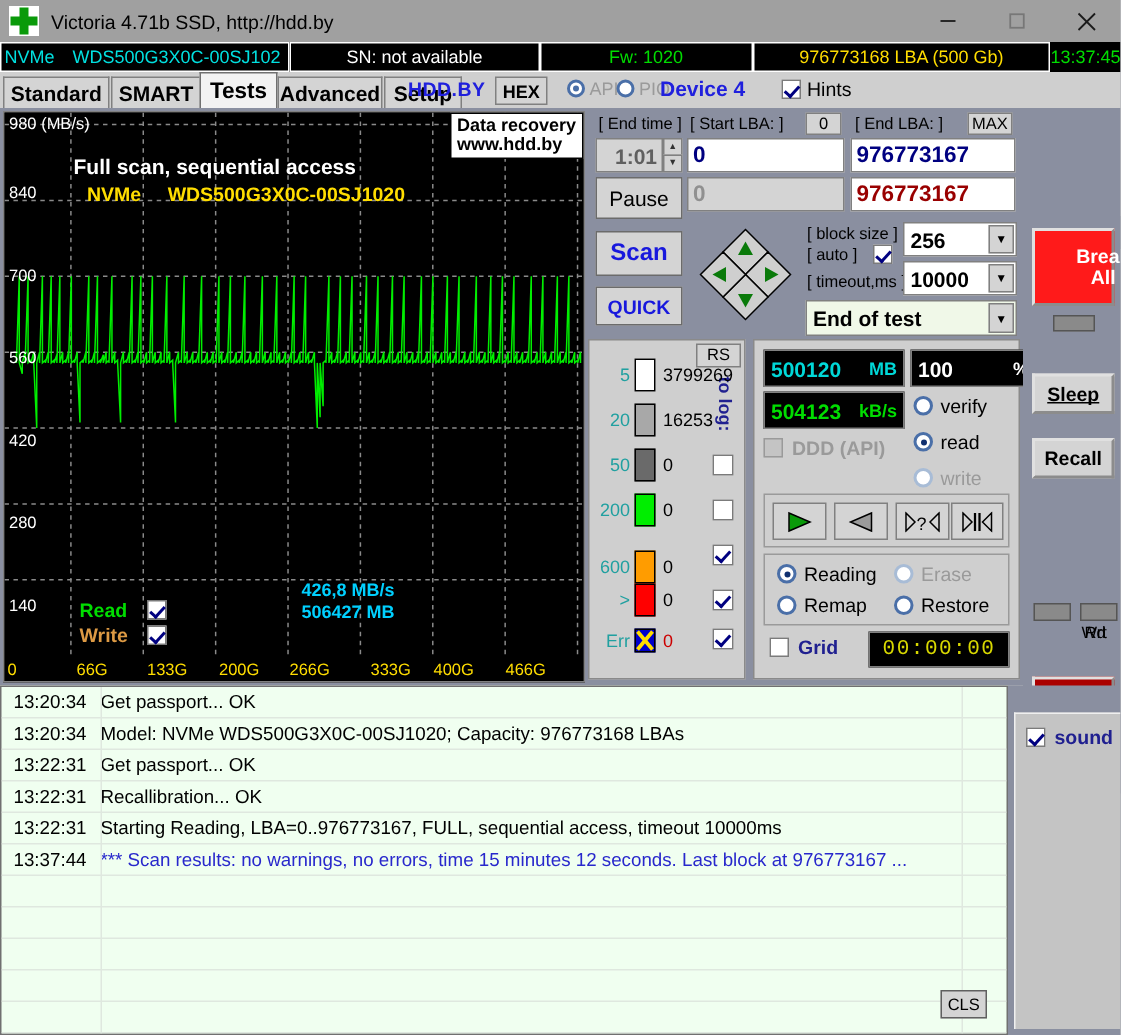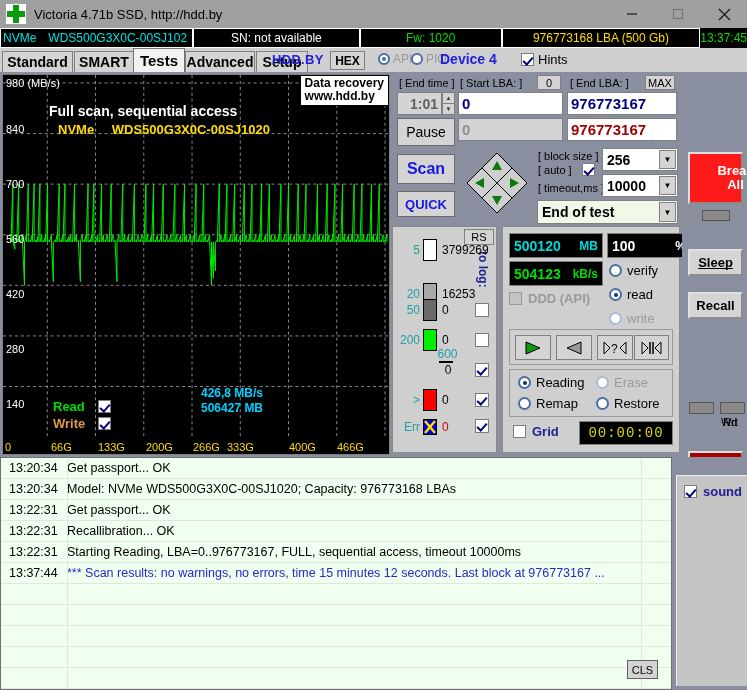--- a/index.html
+++ b/index.html
@@ -364,21 +364,21 @@
       <div class="glabel" style="left:3px;top:158px;">560</div>
       <div class="glabel" style="left:3px;top:213px;">420</div>
       <div class="glabel" style="left:3px;top:268px;">280</div>
       <div class="glabel" style="left:3px;top:323px;">140</div>
 
       <div class="xlab" style="left:2px;">0</div>
       <div class="xlab" style="left:48px;">66G</div>
       <div class="xlab" style="left:95px;">133G</div>
       <div class="xlab" style="left:143px;">200G</div>
       <div class="xlab" style="left:190px;">266G</div>
-      <div class="xlab" style="left:224px;text-align:right;">333G</div>
+      <div class="xlab" style="left:244px;text-align:right;">333G</div>
       <div class="xlab" style="left:286px;">400G</div>
       <div class="xlab" style="left:334px;">466G</div>
 
       <div id="speedbox">
         <div>426,8 MB/s</div>
         <div>506427 MB</div>
       </div>
 
       <div id="legendbox">
         <div class="row">
@@ -452,40 +452,40 @@
 
       <div id="blockpanel">
         <div id="rsbtn">RS</div>
         <div id="tologs">to log:</div>
 
         <div class="blkrow" style="top:8px;">
           <span class="num">5</span>
           <span class="sw" style="background:#ffffff;"></span>
           <span class="val">3799269</span>
         </div>
-        <div class="blkrow" style="top:38px;margin-top:14px;">
+        <div class="blkrow" style="top:38px;">
           <span class="num">20</span>
           <span class="sw" style="background:#a8a8a8;"></span>
           <span class="val">16253</span>
         </div>
         <div class="blkrow" style="top:68px;">
           <span class="num">50</span>
           <span class="sw" style="background:#6a6a6a;"></span>
           <span class="val">0</span>
         </div>
         <span class="chk logchk" style="top:76px;"></span>
 
         <div class="blkrow" style="top:98px;">
           <span class="num">200</span>
           <span class="sw" style="background:#00ee00;"></span>
           <span class="val">0</span>
         </div>
         <span class="chk logchk" style="top:106px;"></span>
 
-        <div class="blkrow" style="top:120px;flex-direction:column;">
+        <div class="blkrow" style="top:136px;">
           <span class="num">600</span>
           <span class="sw" style="background:#ff9c00;"></span>
           <span class="val">0</span>
         </div>
         <span class="chk logchk on" style="top:136px;"></span>
 
         <div class="blkrow" style="top:158px;">
           <span class="num" style="color:#20a0a0;">&gt;</span>
           <span class="sw" style="background:#ff0000;"></span>
           <span class="val">0</span>

